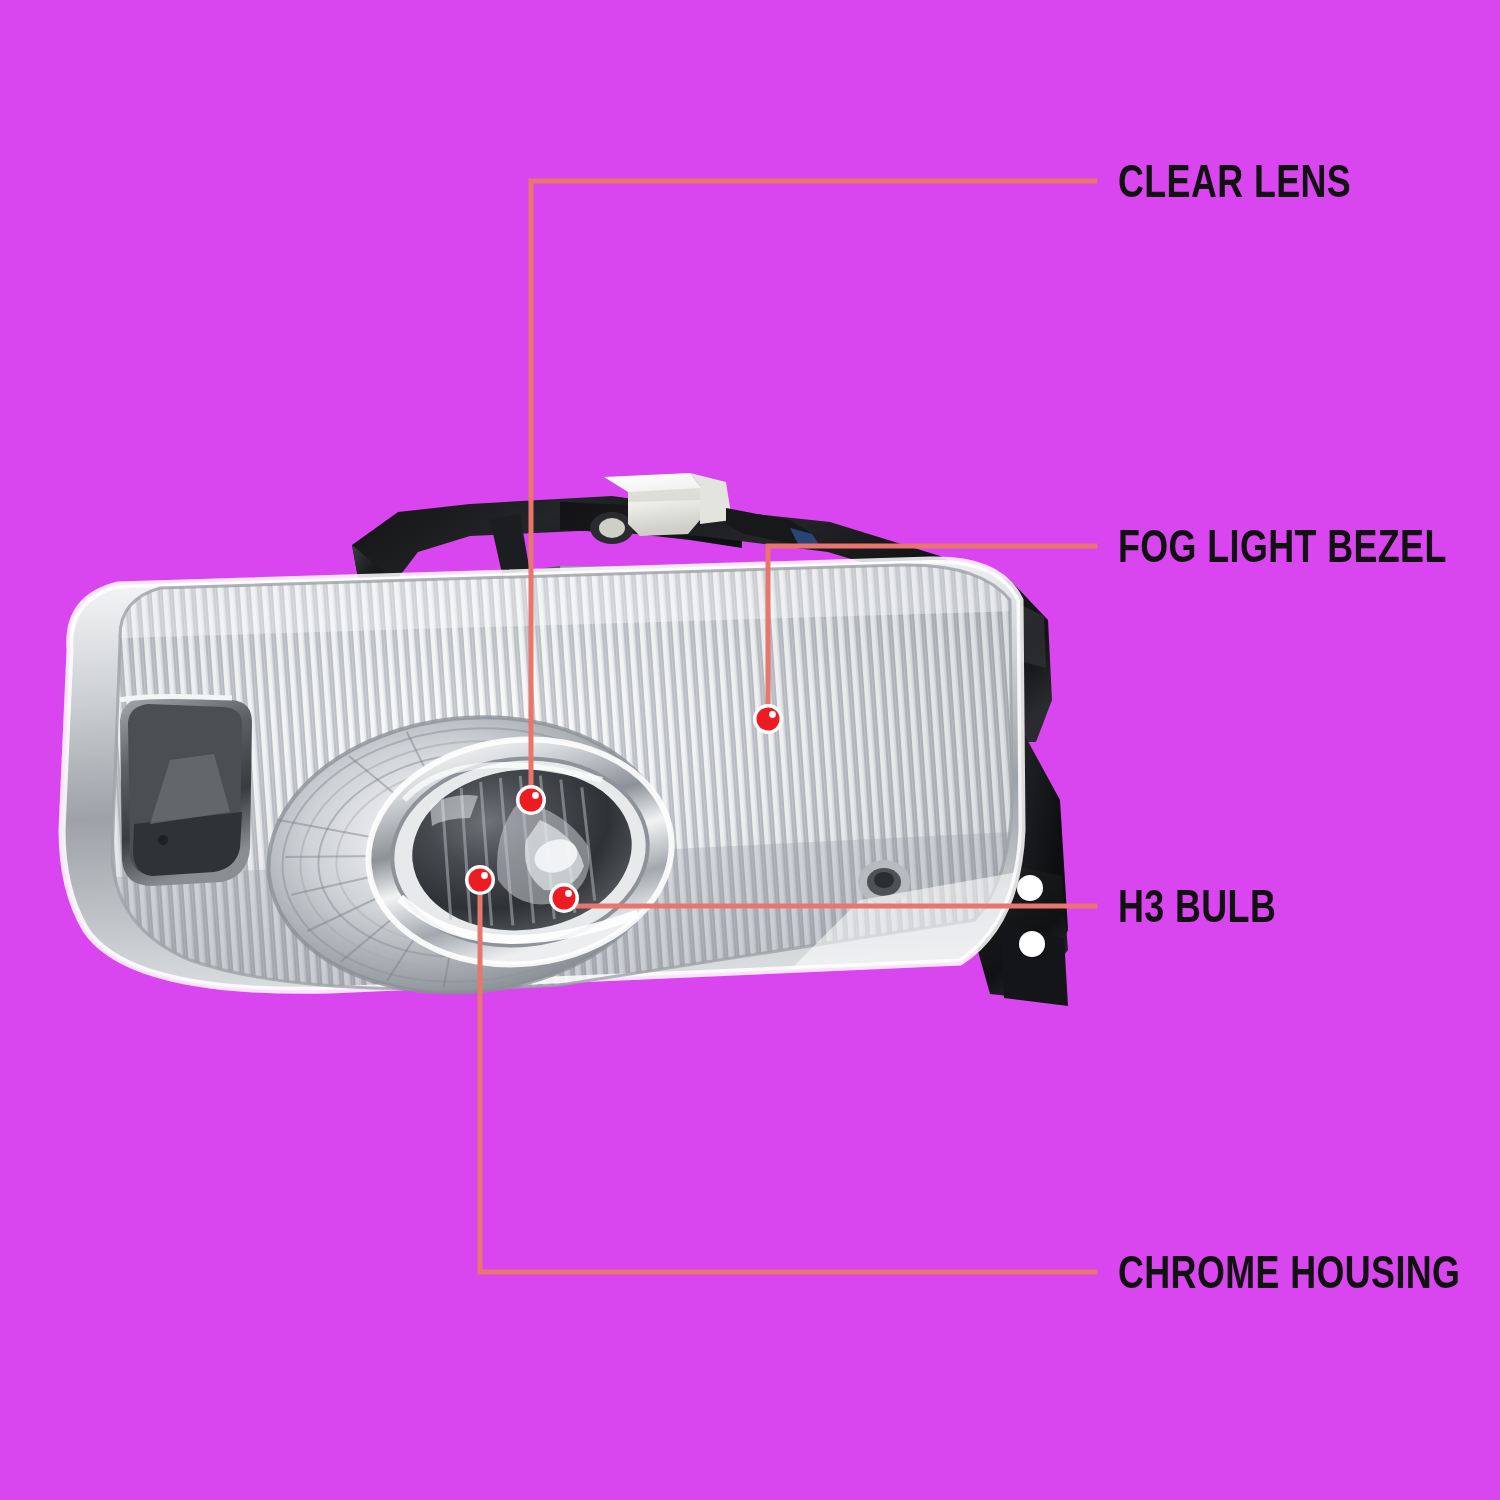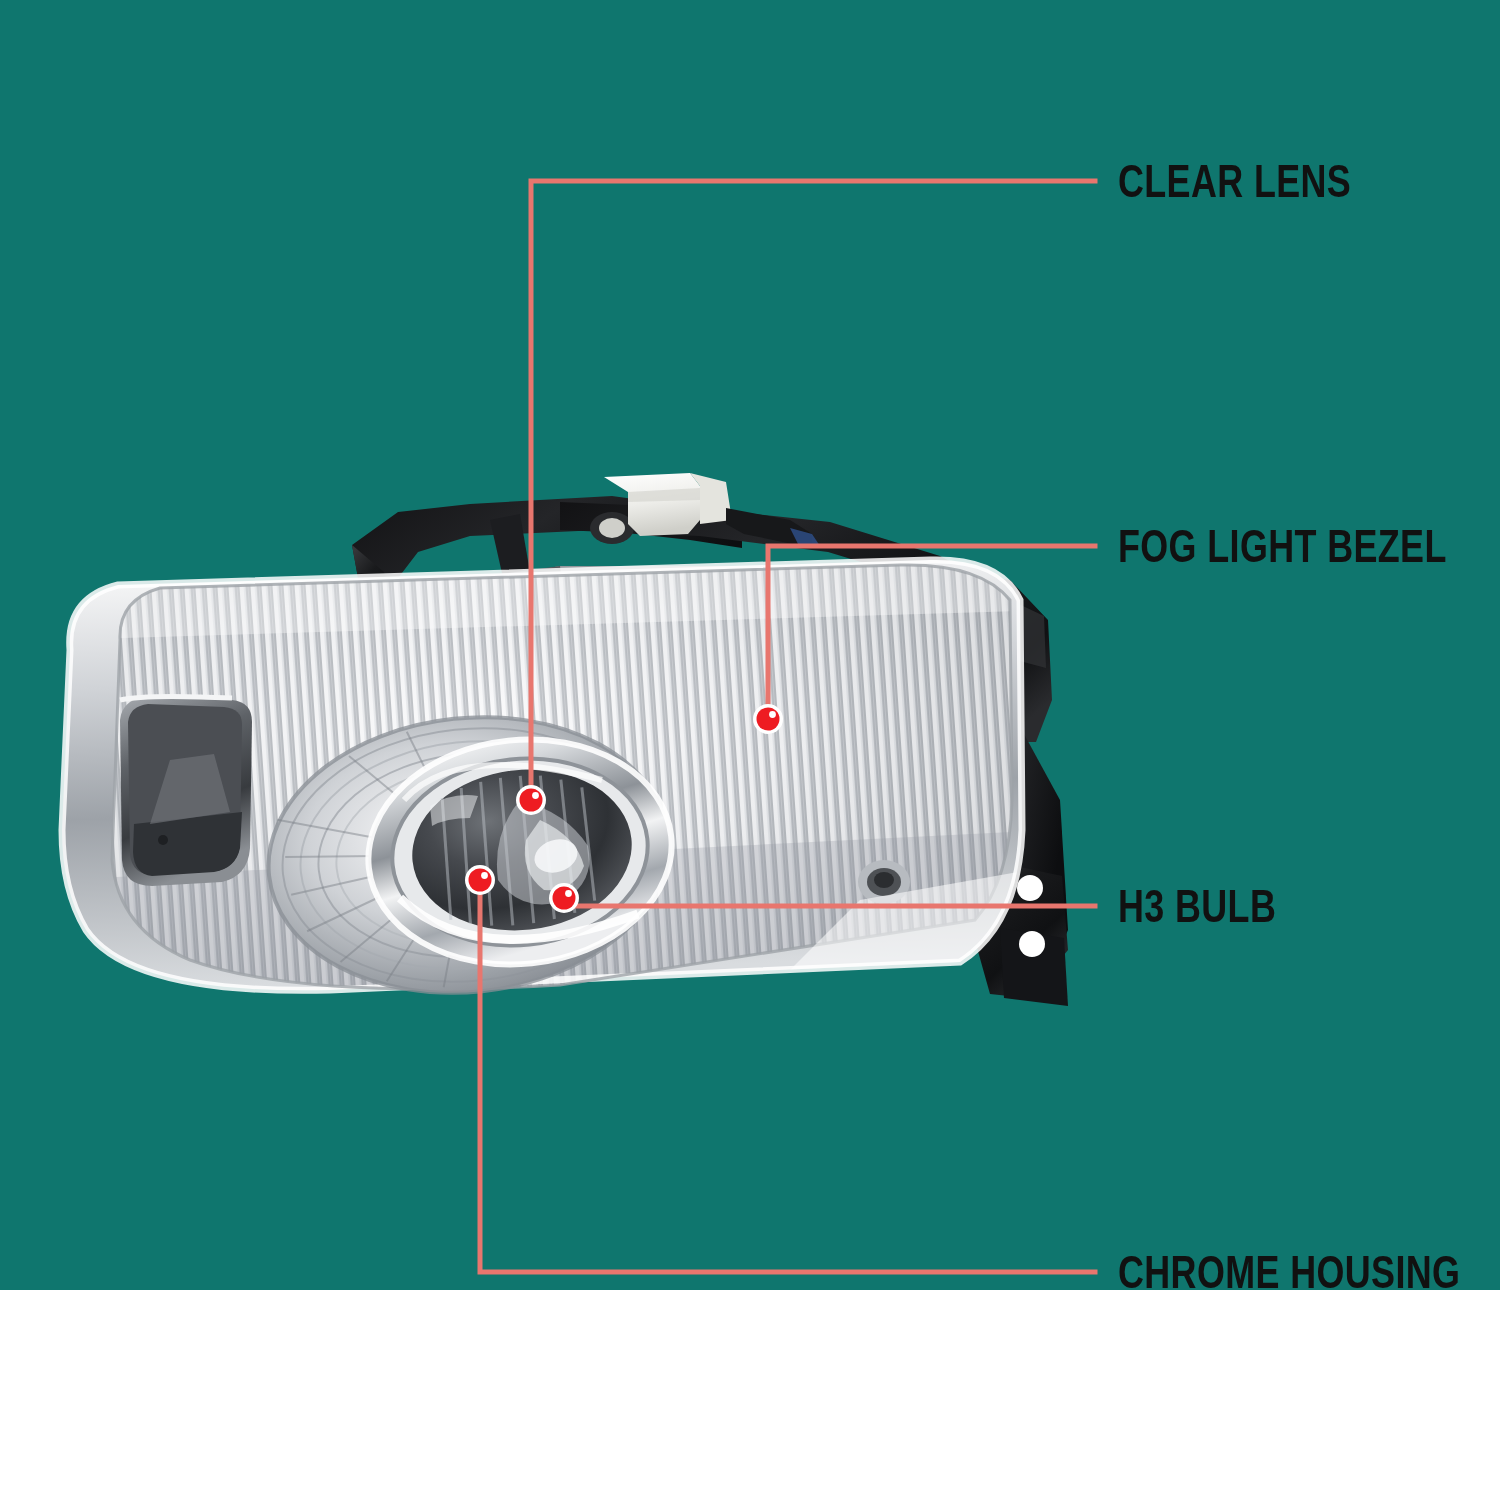--- a/index.html
+++ b/index.html
@@ -3,21 +3,21 @@
 <meta charset="utf-8">
 <title>Fog Light Assembly Diagram</title>
 <style>
   html,body{margin:0;padding:0;background:#ffffff;}
   body{
     width:1500px;height:1500px;
     font-family:"Liberation Sans", sans-serif;
     overflow:hidden;
     position:relative;
   }
-  #stage{position:relative;width:1500px;height:1290px;background:#0f766e;}
+  #stage{position:relative;width:1500px;height:1500px;background:#d946ef;}
 
   
   .callout-label{
     position:absolute;
     color:#111111;
     font-family:"Liberation Sans", sans-serif;
     font-weight:700;
     font-size:46px;
     line-height:46px;
     letter-spacing:0.5px;

